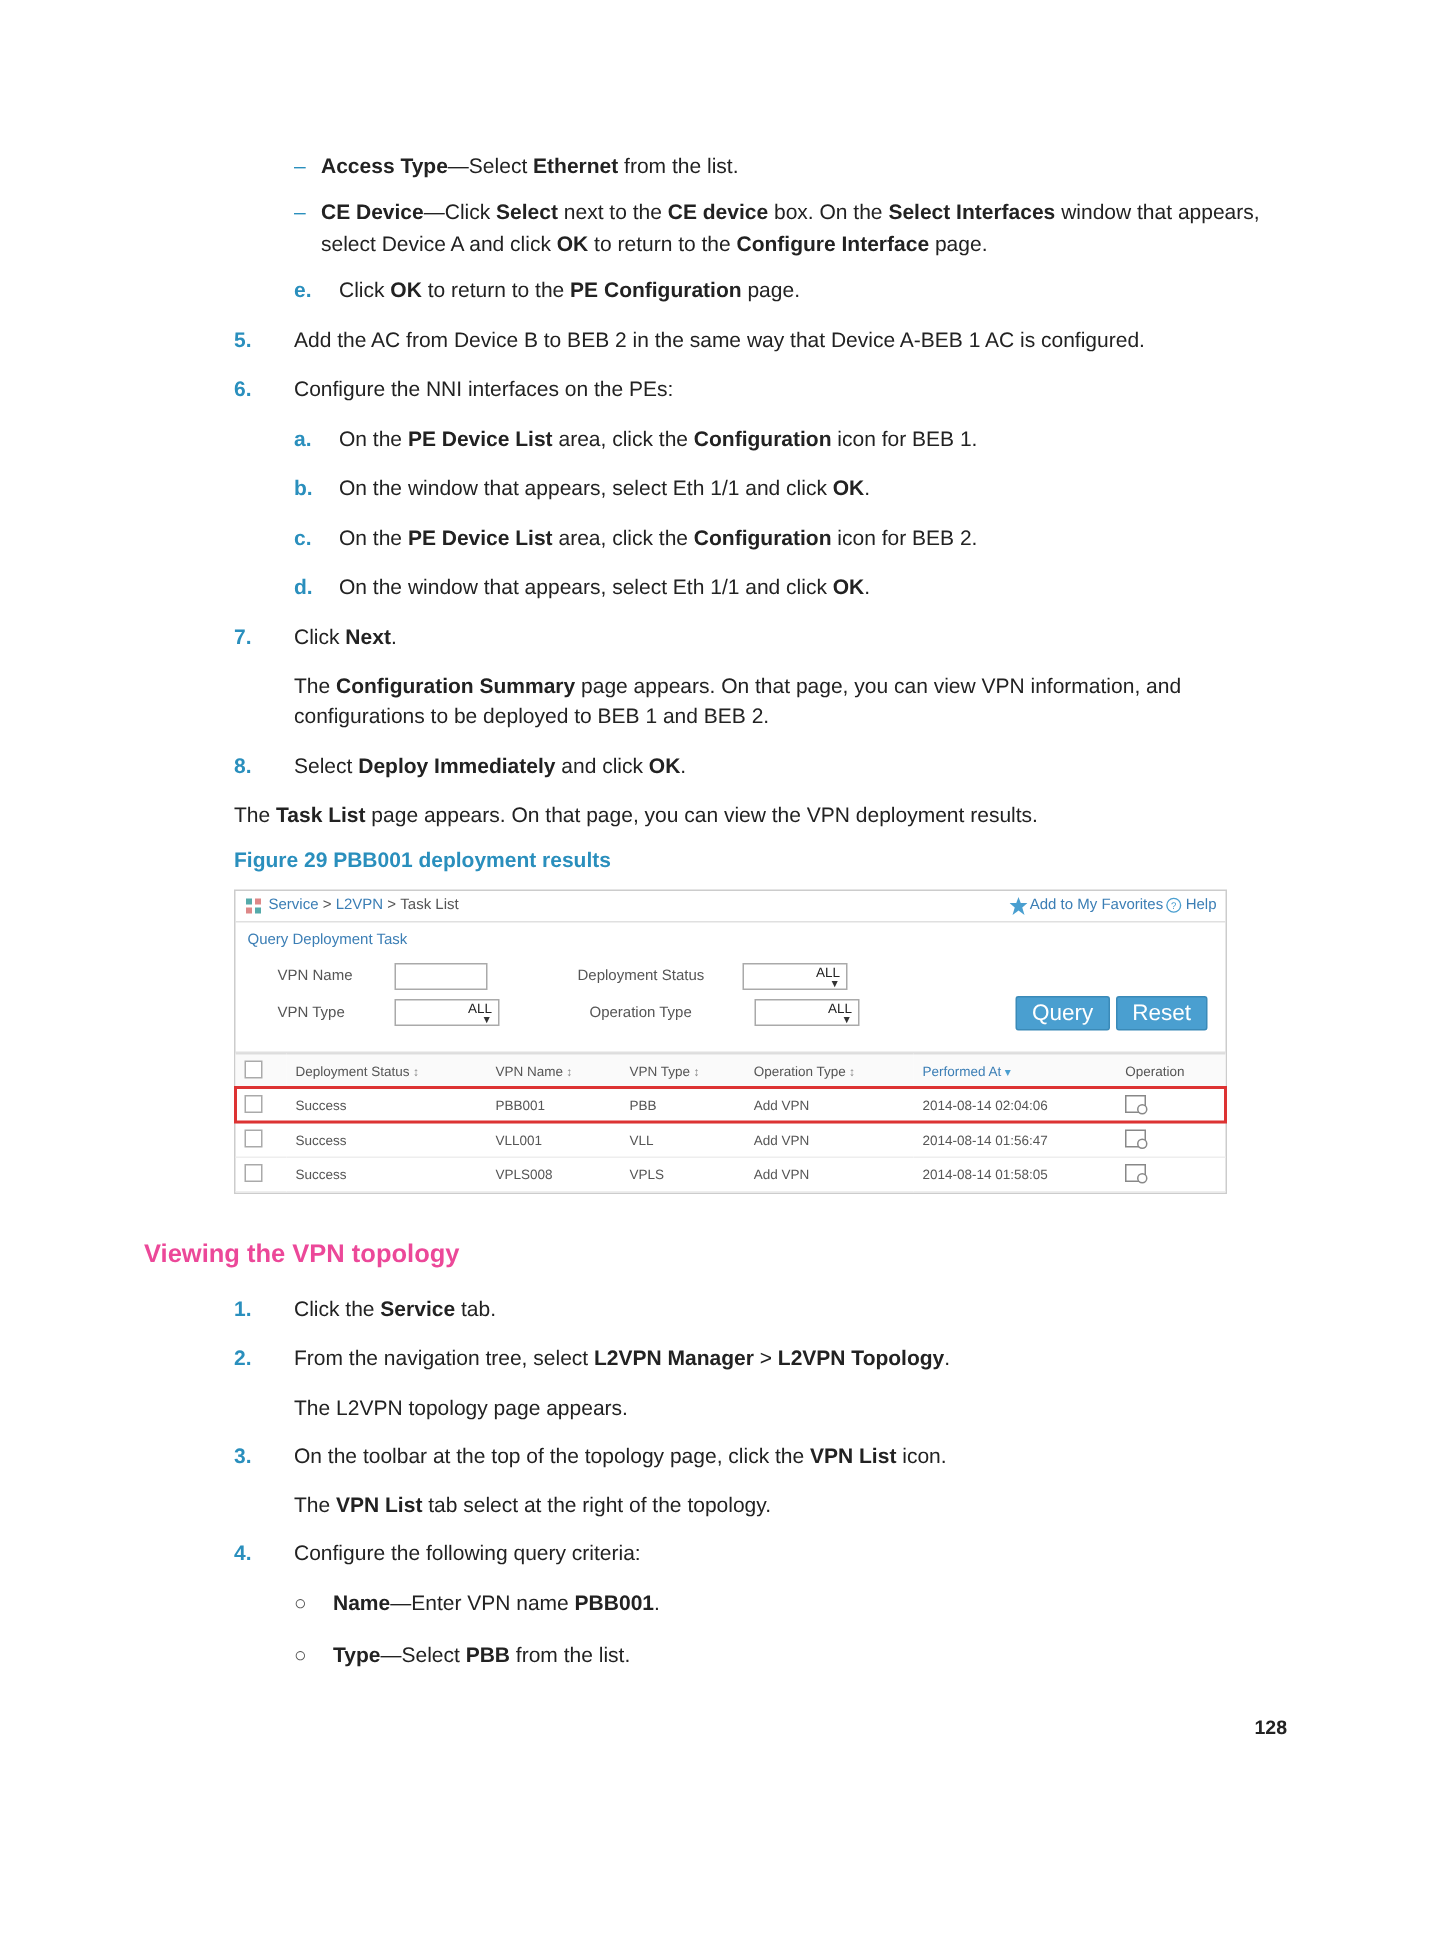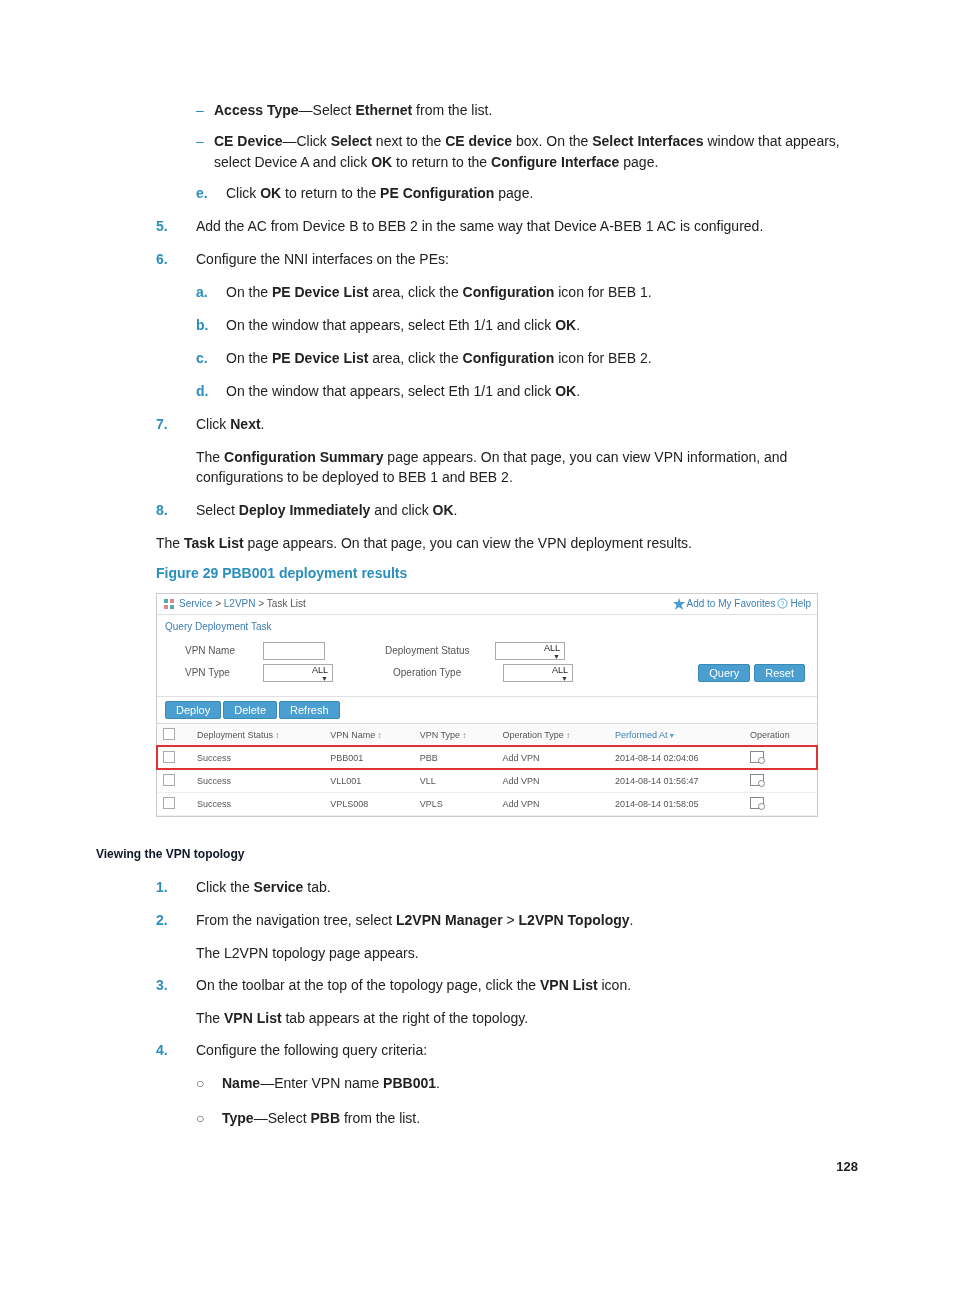--- a/index.html
+++ b/index.html
@@ -80,23 +80,23 @@
     margin-bottom: 12px;
     line-height: 1.45;
   }
   .fig-caption {
     color: #2a8fbd;
     font-weight: bold;
     margin: 12px 0 12px 60px;
     font-size: 14px;
   }
   .section-heading {
-    color: #0f172a;
+    color: #ec4899;
     font-weight: bold;
-    font-size: 12px;
+    font-size: 17px;
     margin: 30px 0 16px 0;
   }
   .circle-list {
     margin-left: 100px;
   }
   .circle-list .row {
     display: flex;
     line-height: 1.5;
     margin-bottom: 14px;
   }
@@ -193,21 +193,21 @@
     display: inline-block;
     border: 1px solid #aaa;
     height: 16px;
     width: 90px;
     background: #fff;
   }
   .btn-blue {
     background: #4a9fd0;
     color: #fff;
     border: 1px solid #3a8ab8;
-    font-size: 11px;
+    font-size: 15px;
     padding: 2px 10px;
     border-radius: 2px;
   }
   .btn-area {
     margin-left: auto;
     display: flex;
     gap: 4px;
   }
   .table-area {
     border-top: 1px solid #e0e0e0;
@@ -418,25 +418,20 @@
             <span class="arrow">▼</span>
           </span>
         <div class="btn-area">
           <span class="btn-blue">Query</span>
           <span class="btn-blue">Reset</span>
         </div>
       </div>
     </div>
 
     <div class="table-area">
-      <div class="table-head-btns">
-        <span class="btn-blue">Deploy</span>
-        <span class="btn-blue">Delete</span>
-        <span class="btn-blue">Refresh</span>
-      </div>
       <table class="tbl">
         <tbody>
             <tr>
           <th style="width:22px;"><span class="chk"></span></th>
           <th class="sort-icon"><span>Deployment Status</span></th>
           <th class="sort-icon"><span>VPN Name</span></th>
           <th class="sort-icon"><span>VPN Type</span></th>
           <th class="sort-icon"><span>Operation Type</span></th>
           <th class="blue sort-down"><span>Performed At</span></th>
           <th><span>Operation</span></th>
@@ -496,21 +491,21 @@
 
   <div class="numbered">
     <div class="row">
       <span class="num">3.</span>
       <span class="txt">
         <span>On the toolbar at the top of the topology page, click the </span><b>VPN List</b><span> icon.</span>
       </span>
     </div>
   </div>
   <div class="body-indent">
-    <span>The </span><b>VPN List</b><span> tab appears at the right of the topology.</span>
+    <span>The </span><b>VPN List</b><span> tab select at the right of the topology.</span>
   </div>
 
   <div class="numbered">
     <div class="row">
       <span class="num">4.</span>
       <span class="txt">Configure the following query criteria:</span>
     </div>
   </div>
 
   <div class="circle-list">

